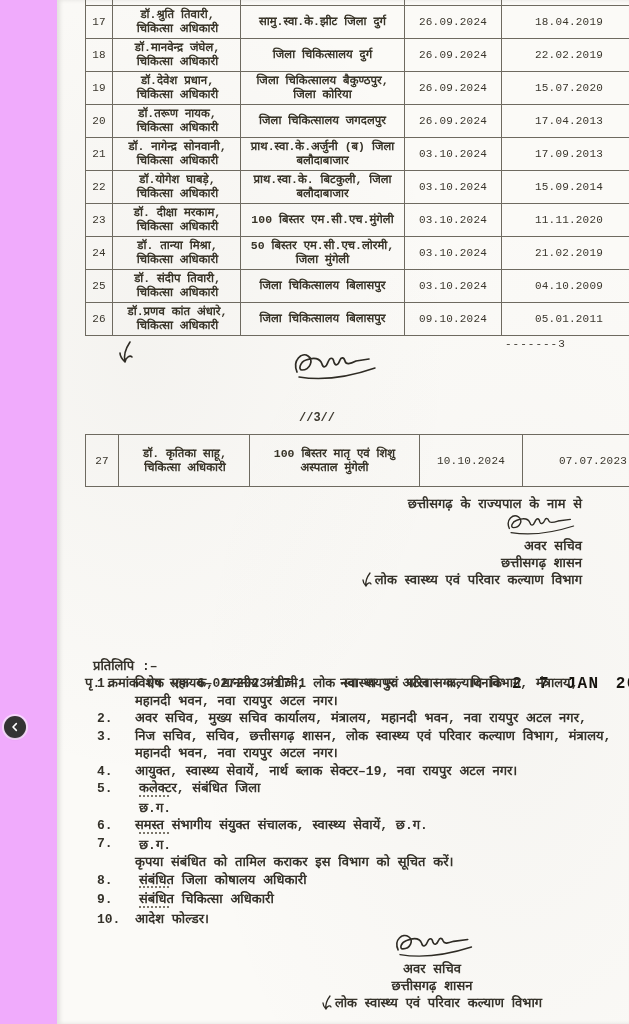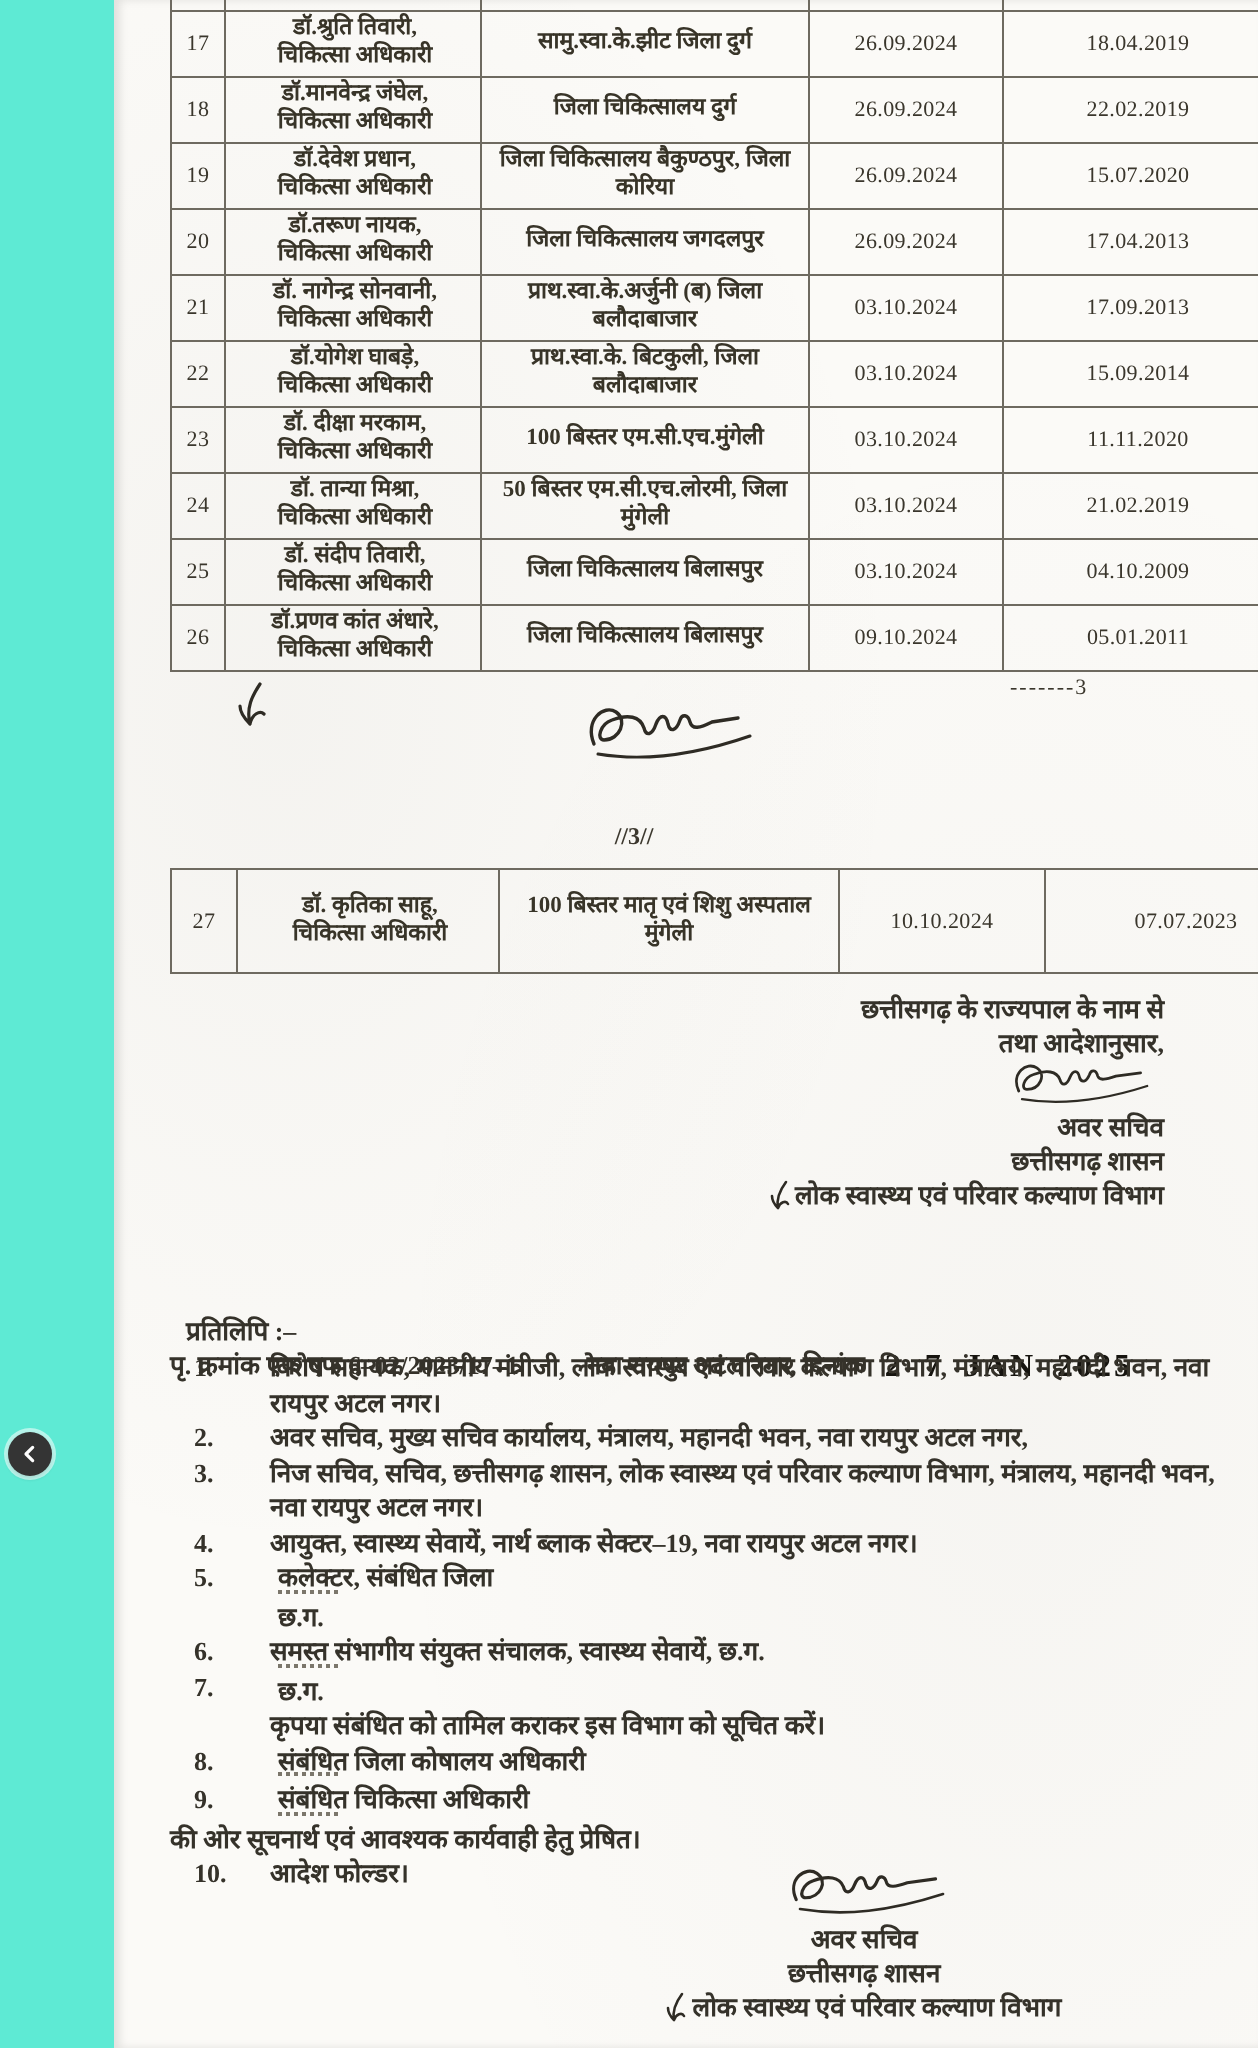--- a/index.html
+++ b/index.html
@@ -1,19 +1,19 @@
 <!DOCTYPE html>
 <html><head>
 <meta charset="utf-8">
 <style>
   html,body{margin:0;padding:0;}
   .stage{
     position:relative;width:629px;height:1024px;overflow:hidden;
-    background:#5eead4;
-    font-family:Liberation Serif, serif;
+    background:#f0abfc;
+    font-family:Liberation Mono, monospace;
     color:#35322c;
   }
   .paper{
     position:absolute;left:57px;top:0;width:572px;height:1024px;
     background:#fbfaf7;
     background-image:
       radial-gradient(ellipse at 15% 35%, rgba(120,115,105,0.05), transparent 45%),
       radial-gradient(ellipse at 80% 70%, rgba(120,115,105,0.04), transparent 50%);
     box-shadow:inset 3px 0 4px rgba(0,0,0,0.10);
   }
@@ -230,21 +230,20 @@
           </td>
           <td class="c-post dev">100 बिस्तर मातृ एवं शिशु अस्पताल मुंगेली</td>
           <td class="c-d1 date">10.10.2024</td>
           <td class="c-d2 date">07.07.2023</td>
         </tr>
       </tbody>
     </table>
 
     <div class="order">
       <div>छत्तीसगढ़ के राज्यपाल के नाम से</div>
-      <div>तथा आदेशानुसार,</div>
       <div class="sigline">
         <svg width="86" height="28" viewBox="0 0 96 34">
           <path d="M12,20 C7,9 17,2 23,6 C29,10 25,19 17,19 C13,19 15,12 21,10 C29,7 35,8 37,13 C38,17 41,17 43,12 C45,7 48,7 49,12 C50,15 53,15 55,10 C56,7 59,7 60,11 C61,14 65,13 71,11 L86,9" fill="none" stroke="#2e2b24" stroke-width="1.7" stroke-linecap="round"></path>
           <path d="M14,25 C38,29 62,26 90,17" fill="none" stroke="#2e2b24" stroke-width="1.4" stroke-linecap="round"></path>
         </svg>
       </div>
       <div>अवर सचिव</div>
       <div>छत्तीसगढ़ शासन</div>
       <div class="deptline">
         <svg width="11" height="16" viewBox="0 0 11 16">
@@ -363,21 +362,20 @@
         <div class="body">
           <div class="line1 has-leader">
             <span class="t">संबंधित चिकित्सा अधिकारी</span>
             <span class="leader"></span>
 
           </div>
 
         </div>
       </div>
     </div>
-      <div class="fullline">की ओर सूचनार्थ एवं आवश्यक कार्यवाही हेतु प्रेषित।</div>
       <div class="item">
         <div class="no">10.</div>
         <div class="body">
             <div class="line1"><span>आदेश फोल्डर।</span></div>
           </div>
       </div>
     </div>
 
     <div class="signblock">
       <div class="sigline">

